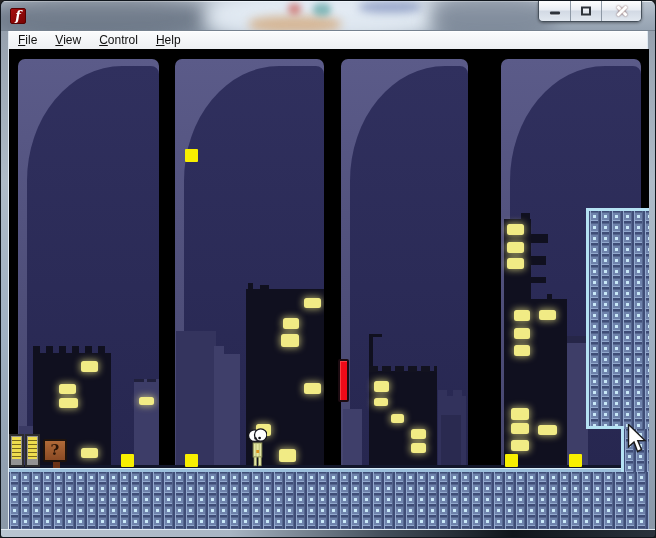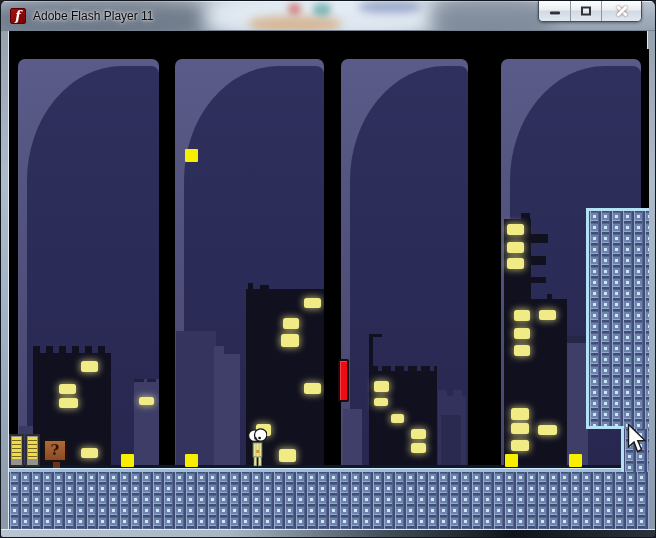--- a/index.html
+++ b/index.html
@@ -111,37 +111,42 @@
 
   <div class="titlebar">
     <div class="smudge s1"></div>
     <div class="smudge s2"></div>
     <div class="smudge s6"></div>
     <div class="smudge s7"></div>
     <div class="smudge s3"></div>
     <div class="smudge s4"></div>
     <div class="smudge s5"></div>
     <div class="app-icon">f</div>
-    <div class="title-text">Adobe Flash Player 11</div>
     <div class="win-controls">
       <div class="wbtn">
         <span class="glyph-min"></span>
       </div>
       <div class="wbtn">
         <span class="glyph-max"></span>
       </div>
       <div class="wbtn close">
         <span class="glyph-close">
             <i class="c1"></i>
             <i class="c2"></i>
           </span>
       </div>
     </div>
   </div>
 
+  <div class="menubar">
+      <span class="menu-item"><u>F</u>ile</span>
+      <span class="menu-item"><u>V</u>iew</span>
+      <span class="menu-item"><u>C</u>ontrol</span>
+      <span class="menu-item"><u>H</u>elp</span>
+    </div>
 
   <div class="frame-left"></div>
   <div class="frame-right"></div>
 
   <div class="game">
       <div class="abs panel" style="left: 9px; top: 10px; width: 141px; height: 408px;">
         <div class="panel-inner"></div>
       </div>
       <div class="abs panel" style="left: 166px; top: 10px; width: 149px; height: 408px;">
         <div class="panel-inner"></div>

